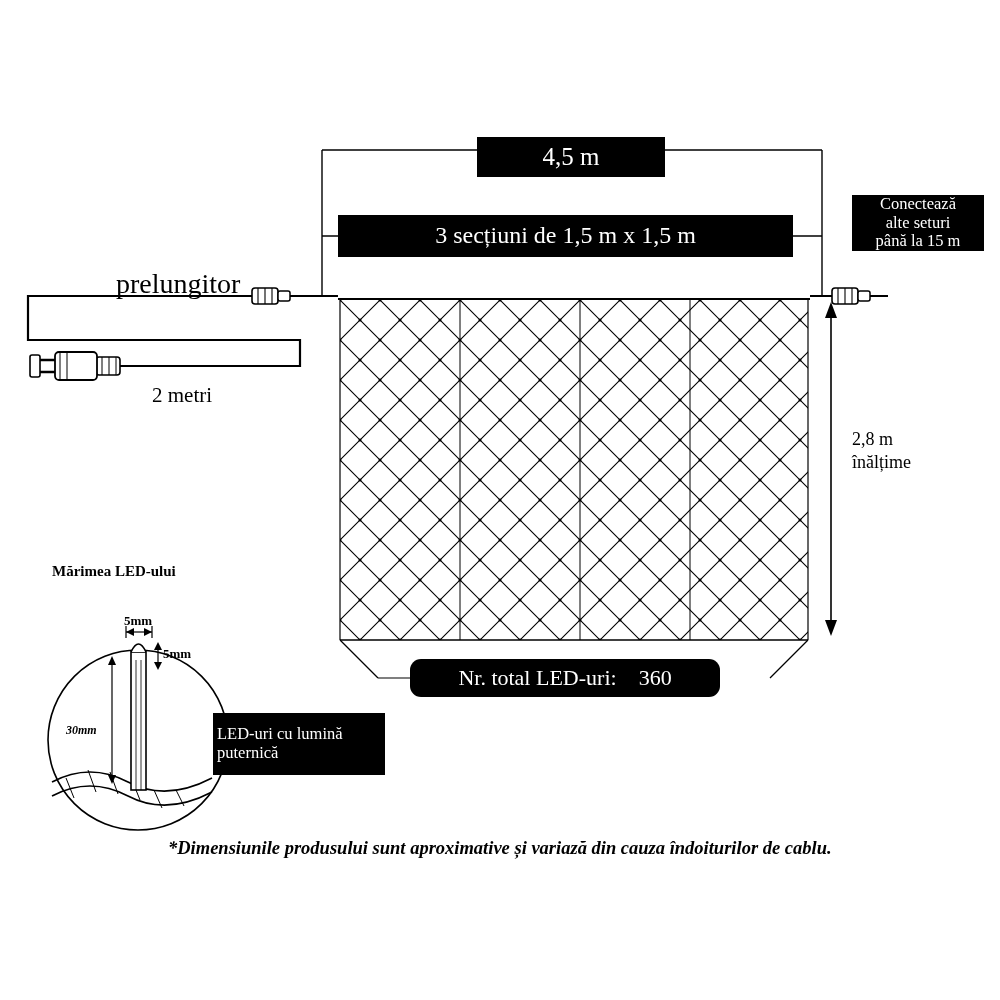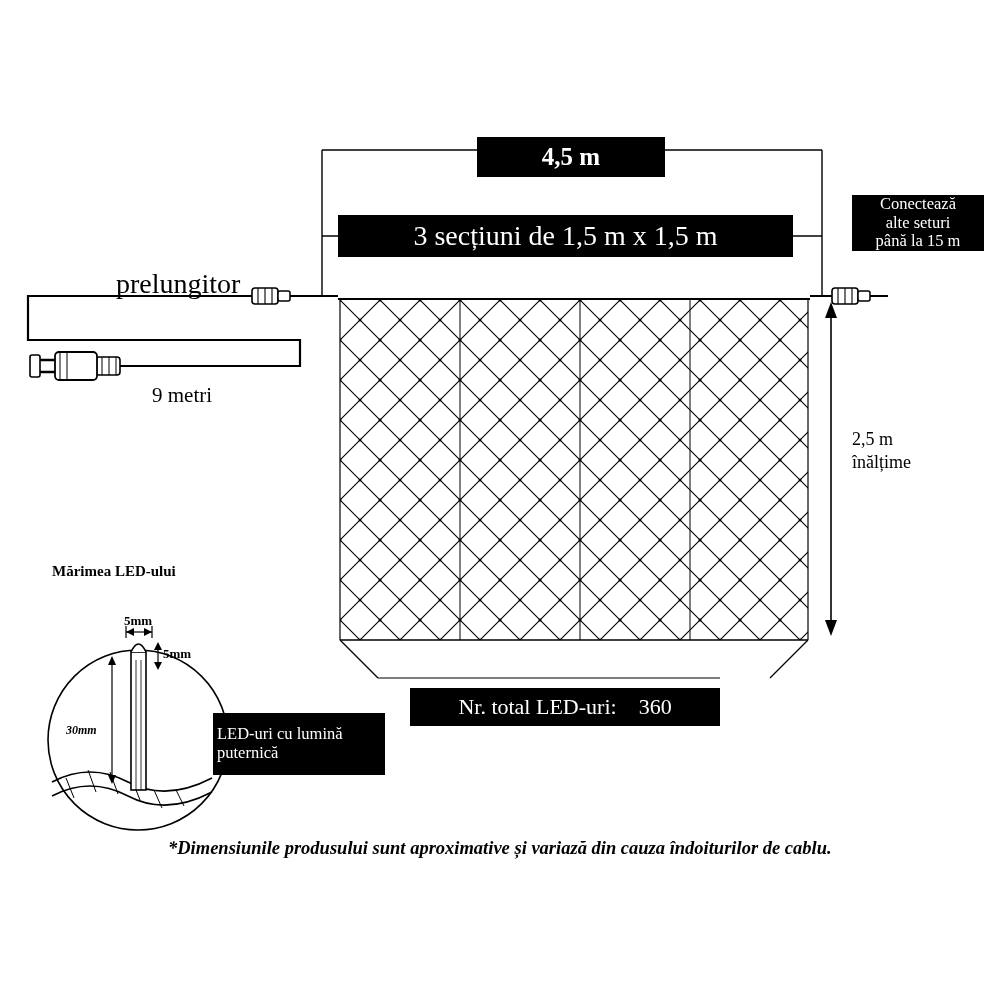--- a/index.html
+++ b/index.html
@@ -36,47 +36,47 @@
   .plaintext {
     position: absolute;
     color: #000000;
     white-space: pre-line;
   }
 
   
   #box-width {
     left: 477px; top: 137px; width: 188px; height: 40px;
     font-size: 25px;
-    font-weight: bold;
   }
   #box-sections {
     left: 338px; top: 215px; width: 455px; height: 42px;
-    font-size: 28px;
+    font-size: 24px;
   }
   #box-connect {
     left: 852px; top: 195px; width: 132px; height: 56px;
     font-size: 16.5px;
     flex-direction: column;
   }
   #label-extension {
     left: 116px; top: 268px;
     font-size: 28px;
   }
   #label-three-meters {
     left: 152px; top: 383px;
     font-size: 21px;
   }
   #label-height {
     left: 852px; top: 428px;
     font-size: 18px;
     line-height: 1.3;
   }
   #box-total {
-    left: 410px; top: 688px; width: 310px; height: 38px;
+    left: 410px; top: 659px; width: 310px; height: 38px;
     font-size: 22px;
+    border-radius: 11px;
   }
   #box-total .lbl { margin-right: 22px; }
   #label-led-size {
     left: 52px; top: 563px;
     font-size: 15px;
     font-weight: bold;
   }
   #label-5mm-w {
     left: 124px; top: 613px;
     font-size: 13px;
@@ -215,23 +215,23 @@
   <div class="blackbox" id="box-width">4,5 m</div>
 
   <div class="blackbox" id="box-sections">3 secțiuni de 1,5 m x 1,5 m</div>
 
   <div class="blackbox" id="box-connect">Conectează
 alte seturi
 până la 15 m</div>
 
   <div class="plaintext" id="label-extension">prelungitor</div>
 
-  <div class="plaintext" id="label-three-meters">9 metri</div>
-
-  <div class="plaintext" id="label-height">2,5 m
+  <div class="plaintext" id="label-three-meters">2 metri</div>
+
+  <div class="plaintext" id="label-height">2,8 m
 înălțime</div>
 
   <div class="blackbox" id="box-total">
     <span class="lbl">Nr. total LED-uri:</span>
     <span>360</span>
   </div>
 
   <div class="plaintext" id="label-led-size">Mărimea LED-ului</div>
 
   <div class="plaintext" id="label-5mm-w">5mm</div>

